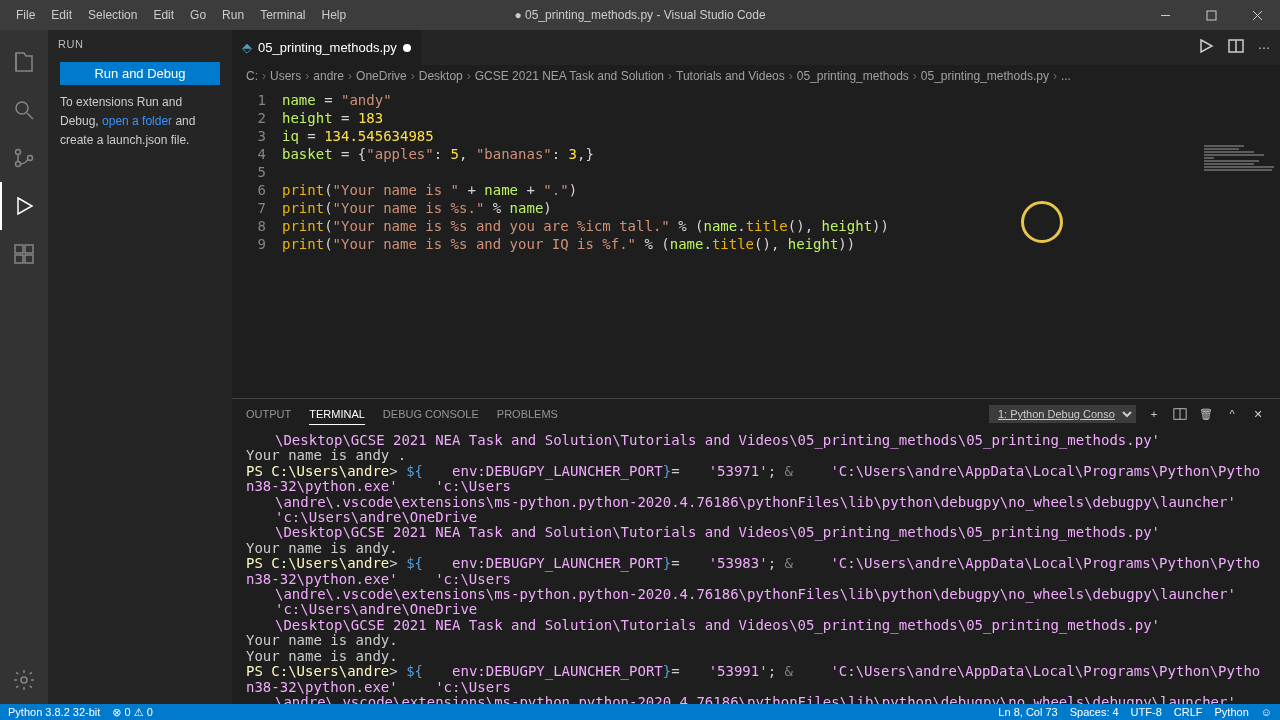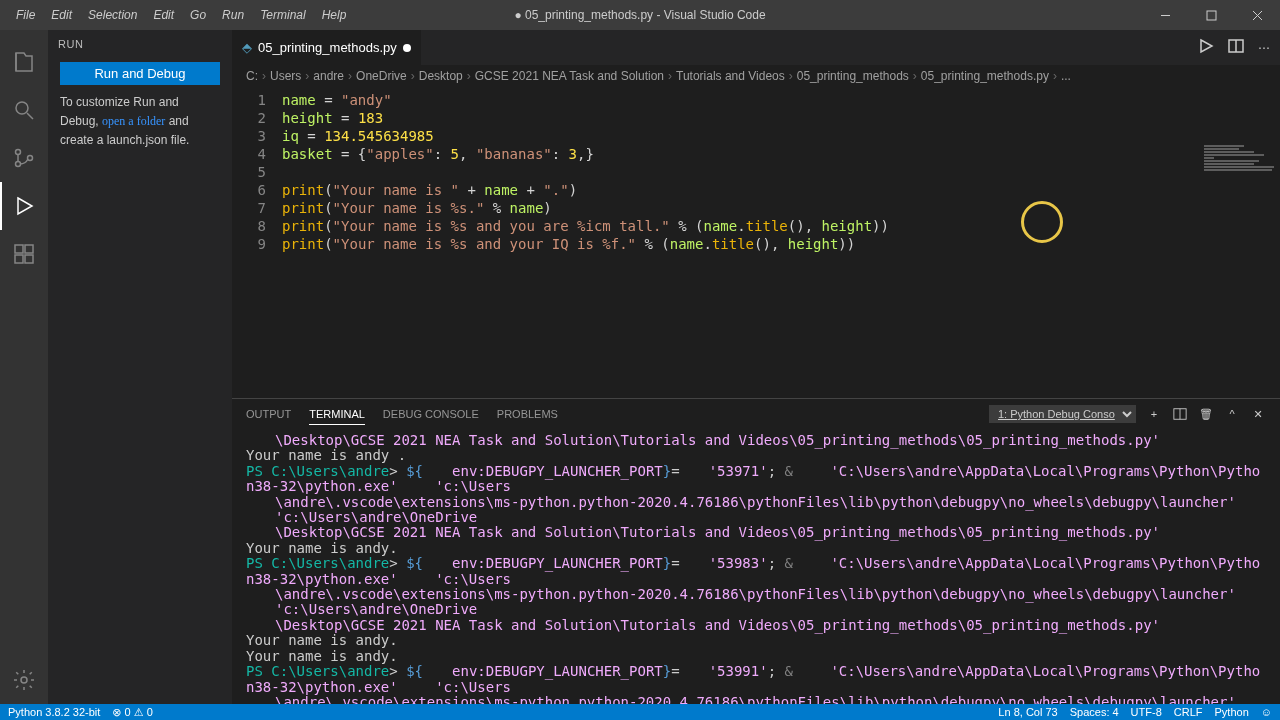--- a/index.html
+++ b/index.html
@@ -1,35 +1,35 @@
 <!DOCTYPE html>
 <html><head>
 <meta charset="utf-8">
 <style>
 * { margin:0; padding:0; box-sizing:border-box; }
 body { width:1280px; height:720px; background:#1e1e1e; font-family:"Segoe UI",sans-serif; font-size:12px; color:#cccccc; overflow:hidden; position:relative; }
 .titlebar { height:30px; background:#3c3c3c; display:flex; align-items:center; position:relative; }
-.menu { display:flex; gap:0; padding-left:8px;font-style:italic; }
+.menu { display:flex; gap:0; padding-left:8px; }
 .menu-item { padding:0 8px; line-height:30px; cursor:pointer; color:#cccccc; }
 .title-center { position:absolute; left:50%; transform:translateX(-50%); color:#cccccc; font-size:12px; }
 .win-controls { position:absolute; right:0; top:0; display:flex; }
 .win-btn { width:46px; height:30px; display:flex; align-items:center; justify-content:center; color:#ccc; }
 .win-btn svg { width:11px; height:11px; stroke:#ccc; stroke-width:1; fill:none; }
 .main { display:flex; height:682px; }
 .activity-bar { width:48px; background:#333333; display:flex; flex-direction:column; align-items:center; padding-top:8px; }
 .ab-icon { width:48px; height:48px; display:flex; align-items:center; justify-content:center; color:#858585; position:relative; }
 .ab-icon.active { color:#fff; }
 .ab-icon.active::before { content:""; position:absolute; left:0; top:0; bottom:0; width:2px; background:#fff; }
 .ab-icon svg { width:24px; height:24px; fill:none; stroke:currentColor; stroke-width:1.5; }
 .ab-bottom { margin-top:auto; margin-bottom:8px; }
 .sidebar { width:184px; background:#252526; display:flex; flex-direction:column; }
 .sb-header { padding:8px 10px 4px; color:#bbbbbb; font-size:11px; letter-spacing:0.5px; }
 .run-debug-btn { margin:8px 12px; background:#007acc; color:#fff; text-align:center; padding:4px 10px; font-size:13px; cursor:pointer; }
 .sb-text { padding:0 12px; font-size:12px; color:#cccccc; line-height:1.6; }
-.sb-text a { color:#3794ff;font-family:Liberation Serif, serif; }
+.sb-text a { color:#3794ff; }
 .editor-area { flex:1; display:flex; flex-direction:column; background:#1e1e1e; position:relative; }
 .tab-bar { height:35px; background:#252526; display:flex; align-items:stretch; }
 .tab { display:flex; align-items:center; padding:0 10px; background:#1e1e1e; color:#fff; font-size:13px; gap:6px; }
 .tab .dot { width:8px; height:8px; border-radius:50%; background:#fff; }
 .tab-actions { margin-left:auto; display:flex; align-items:center; padding-right:10px; gap:14px; color:#ccc; }
 .tab-actions svg { width:16px; height:16px; fill:none; stroke:#ccc; stroke-width:1.5; }
 .breadcrumb { height:22px; display:flex; align-items:center; padding-left:14px; font-size:12px; color:#a0a0a0; gap:4px; }
 .breadcrumb .sep { color:#666; }
 .code-area { flex:1; display:flex; font-family:Consolas,monospace; font-size:14px; line-height:18px; position:relative; overflow:hidden; }
 .gutter { width:50px; text-align:right; padding-right:16px; padding-top:4px; color:#858585; }
@@ -46,21 +46,21 @@
 .minimap-line { height:2px; margin:1px 4px; background:#888; }
 .panel { height:314px; border-top:1px solid #444; display:flex; flex-direction:column; }
 .panel-tabs { height:30px; display:flex; align-items:center; padding:0 14px; gap:18px; font-size:11px; color:#969696; }
 .panel-tab { padding:4px 0; cursor:pointer; }
 .panel-tab.active { color:#fff; border-bottom:1px solid #fff; }
 .panel-right { margin-left:auto; display:flex; align-items:center; gap:10px; }
 .panel-select { background:#3c3c3c; border:1px solid #3c3c3c; color:#ccc; font-size:11px; padding:1px 4px;text-decoration:underline; }
 .panel-icon { width:16px; height:16px; display:flex; align-items:center; justify-content:center; color:#ccc; }
 .terminal { flex:1; padding:4px 14px; font-family:Consolas,monospace; font-size:14px; line-height:15.4px; white-space:pre-wrap; word-break:break-all; overflow:hidden; }
 .terminal .cy { color:#f0abfc;margin-left:29px; }
-.terminal .yl { color:#14b8a6; }
+.terminal .yl { color:#fef9c3; }
 .terminal .bl { color:#569cd6; }
 .terminal .wt { color:#cccccc; }
 .terminal .gr { color:#808080; }
 .status { position:absolute; bottom:0; left:0; right:0; height:16px; background:#007acc; display:flex; align-items:center; font-size:11px; color:#fff; padding:0 8px; gap:12px;margin-top:27px; }
 .status .right { margin-left:auto; display:flex; gap:12px; }
 </style>
 </head>
 <body>
 
 <div class="titlebar">
@@ -135,21 +135,21 @@
           <circle cx="12" cy="12" r="3"></circle>
           <path d="M12 2v3M12 19v3M4.2 4.2l2.1 2.1M17.7 17.7l2.1 2.1M2 12h3M19 12h3M4.2 19.8l2.1-2.1M17.7 6.3l2.1-2.1"></path>
         </svg>
       </div>
   </div>
 
   <div class="sidebar">
     <div class="sb-header">RUN</div>
     <div class="run-debug-btn">Run and Debug</div>
     <div class="sb-text">
-      <span>To customize Run and Debug, </span><a>open a folder</a><span> and create a launch.json file.</span>
+      <span>To extensions Run and Debug, </span><a>open a folder</a><span> and create a launch.json file.</span>
     </div>
   </div>
 
   <div class="editor-area">
     <div class="tab-bar">
       <div class="tab">
         <span style="color:#519aba">⬘</span>
         <span>05_printing_methods.py</span>
         <span class="dot"></span>
       </div>

